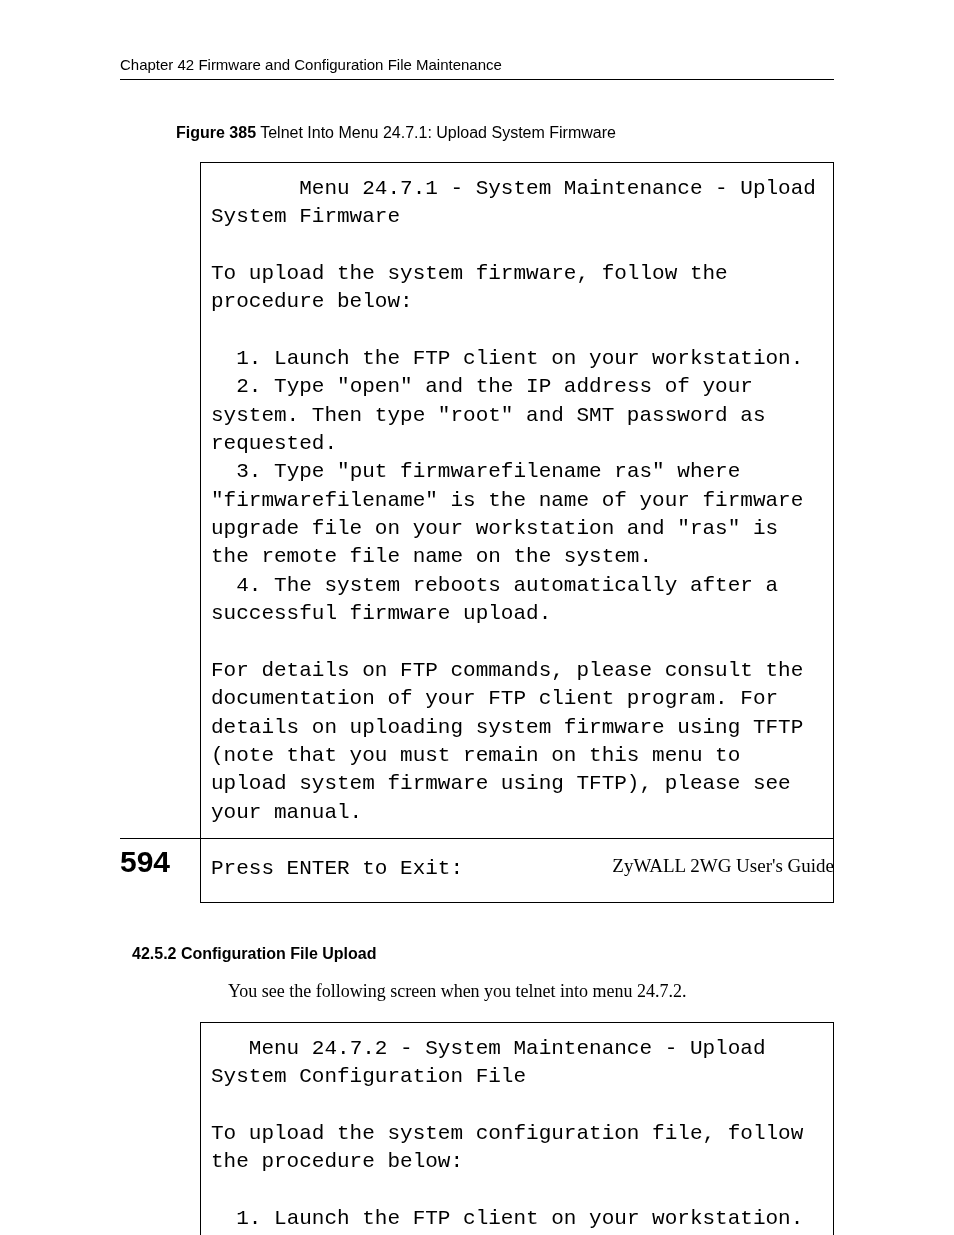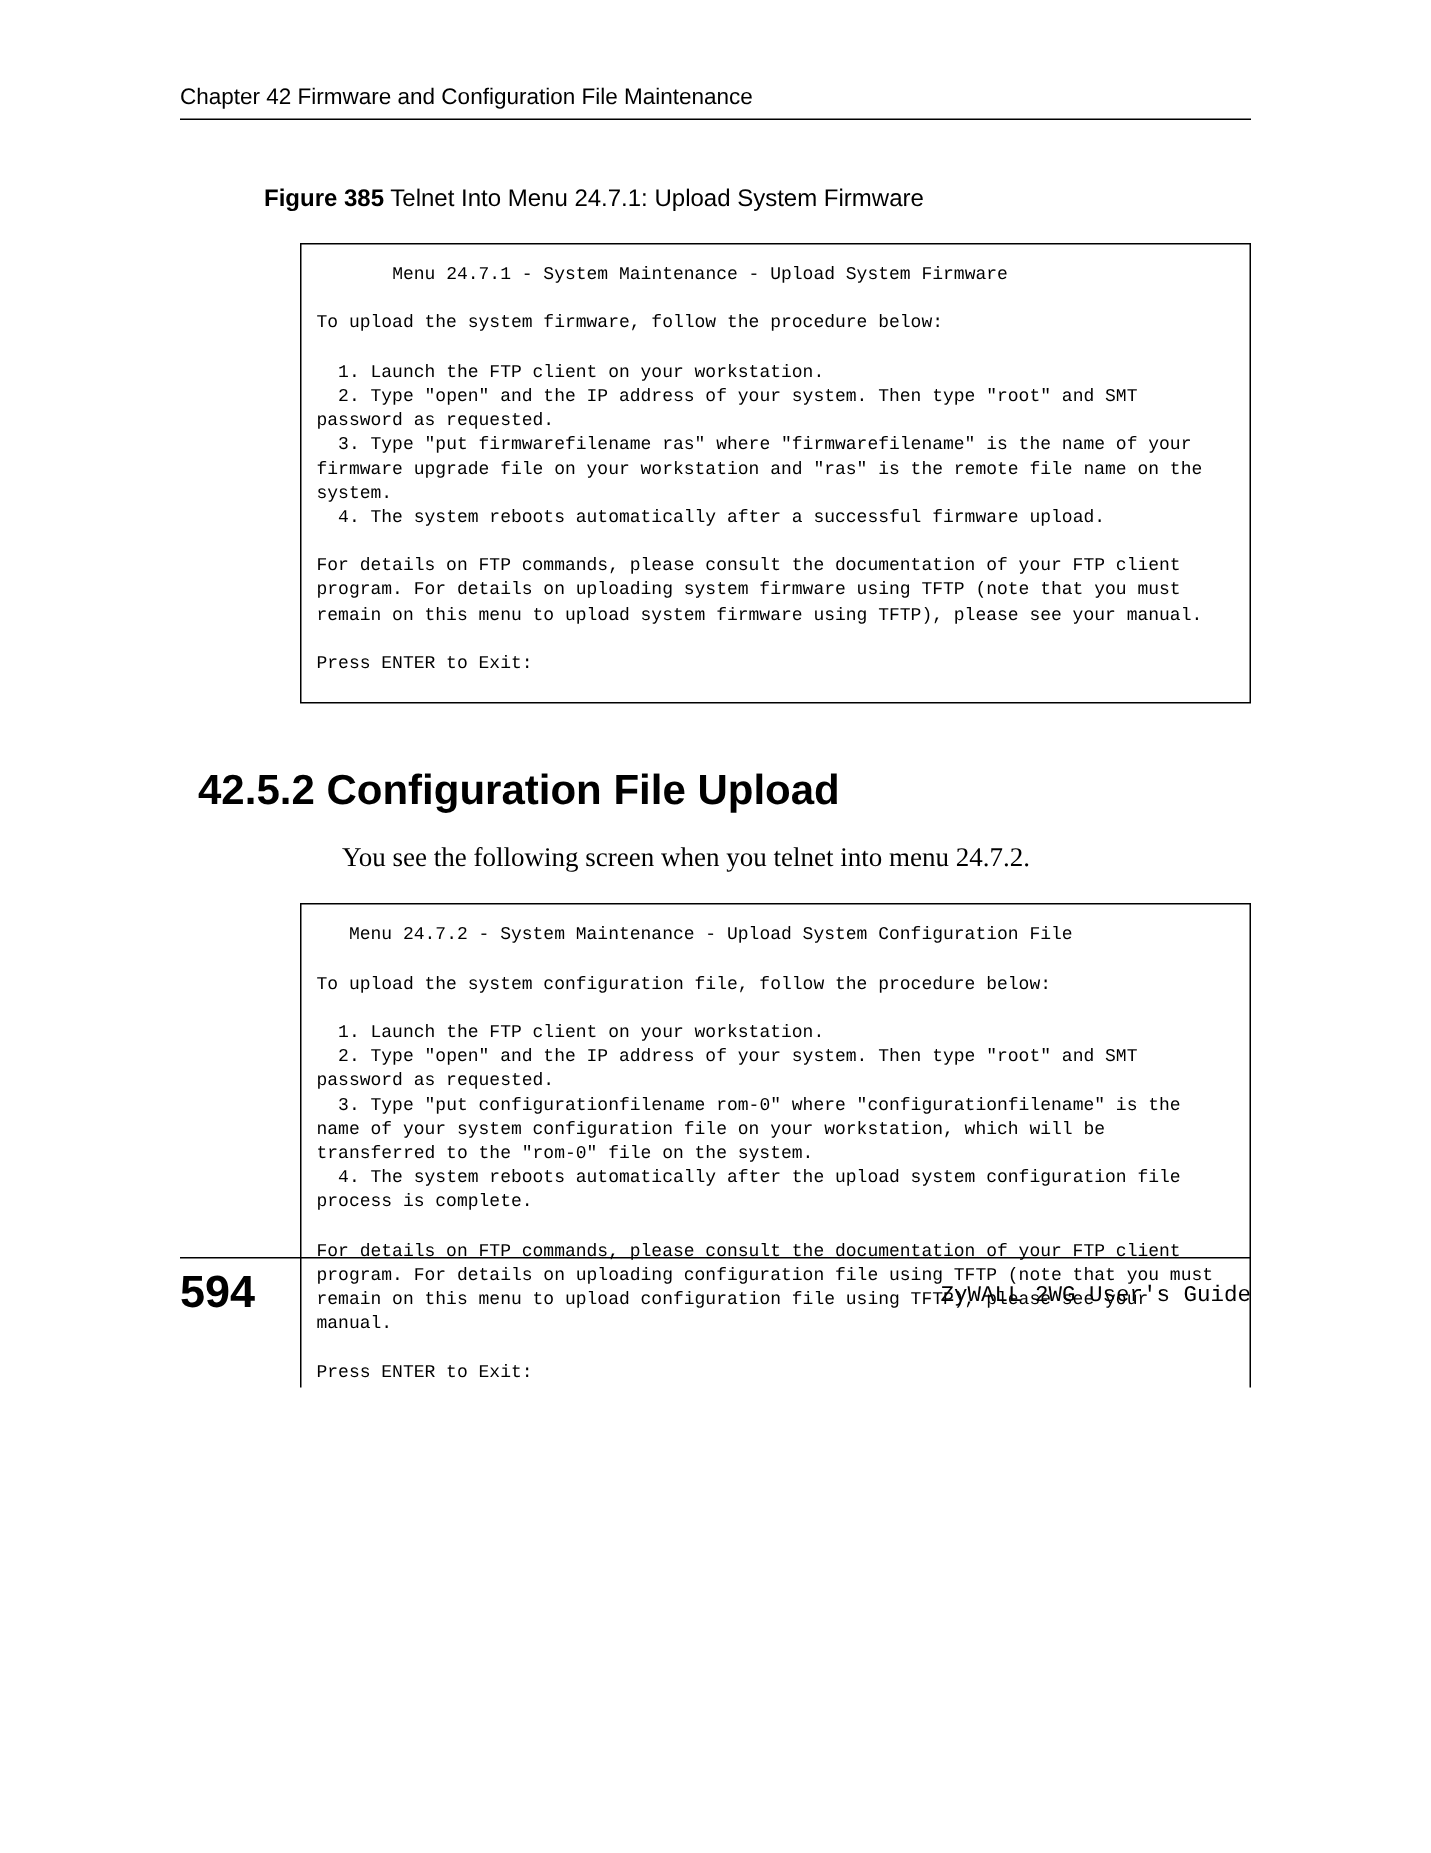--- a/index.html
+++ b/index.html
@@ -37,32 +37,32 @@
   }
   .figure-caption.second {
     margin-top: 26px;
   }
   .telnet-box {
     margin-top: 20px;
     margin-left: 80px;
     border: 1.5px solid #000;
     padding: 12px 10px 18px 10px;
     font-family: "Courier New", Courier, monospace;
-    font-size: 12px;
+    font-size: 21px;
     line-height: 1.35;
     white-space: pre-wrap;
     word-break: break-word;
   }
   .telnet-box.second {
     border-bottom: none;
     padding-bottom: 2px;
   }
   .section-heading {
     font-family: Arial, Helvetica, sans-serif;
-    font-size: 28px;
+    font-size: 16px;
     font-weight: bold;
     margin-top: 42px;
     margin-left: 12px;
   }
   .body-text {
     font-family: "Times New Roman", Times, serif;
     font-size: 18px;
     margin-top: 18px;
     margin-left: 108px;
   }
@@ -74,22 +74,22 @@
     border-top: 1.5px solid #000;
     padding-top: 6px;
   }
   .page-number {
     font-family: Arial, Helvetica, sans-serif;
     font-size: 30px;
     font-weight: bold;
     float: left;
   }
   .guide-title {
-    font-family: Liberation Mono, monospace;
-    font-size: 15px;
+    font-family: Liberation Serif, serif;
+    font-size: 19px;
     float: right;
     margin-top: 10px;
   }
 </style>
 </head>
 <body>
 
 <div class="page">
 
   <div class="running-header">Chapter 42 Firmware and Configuration File Maintenance</div>

